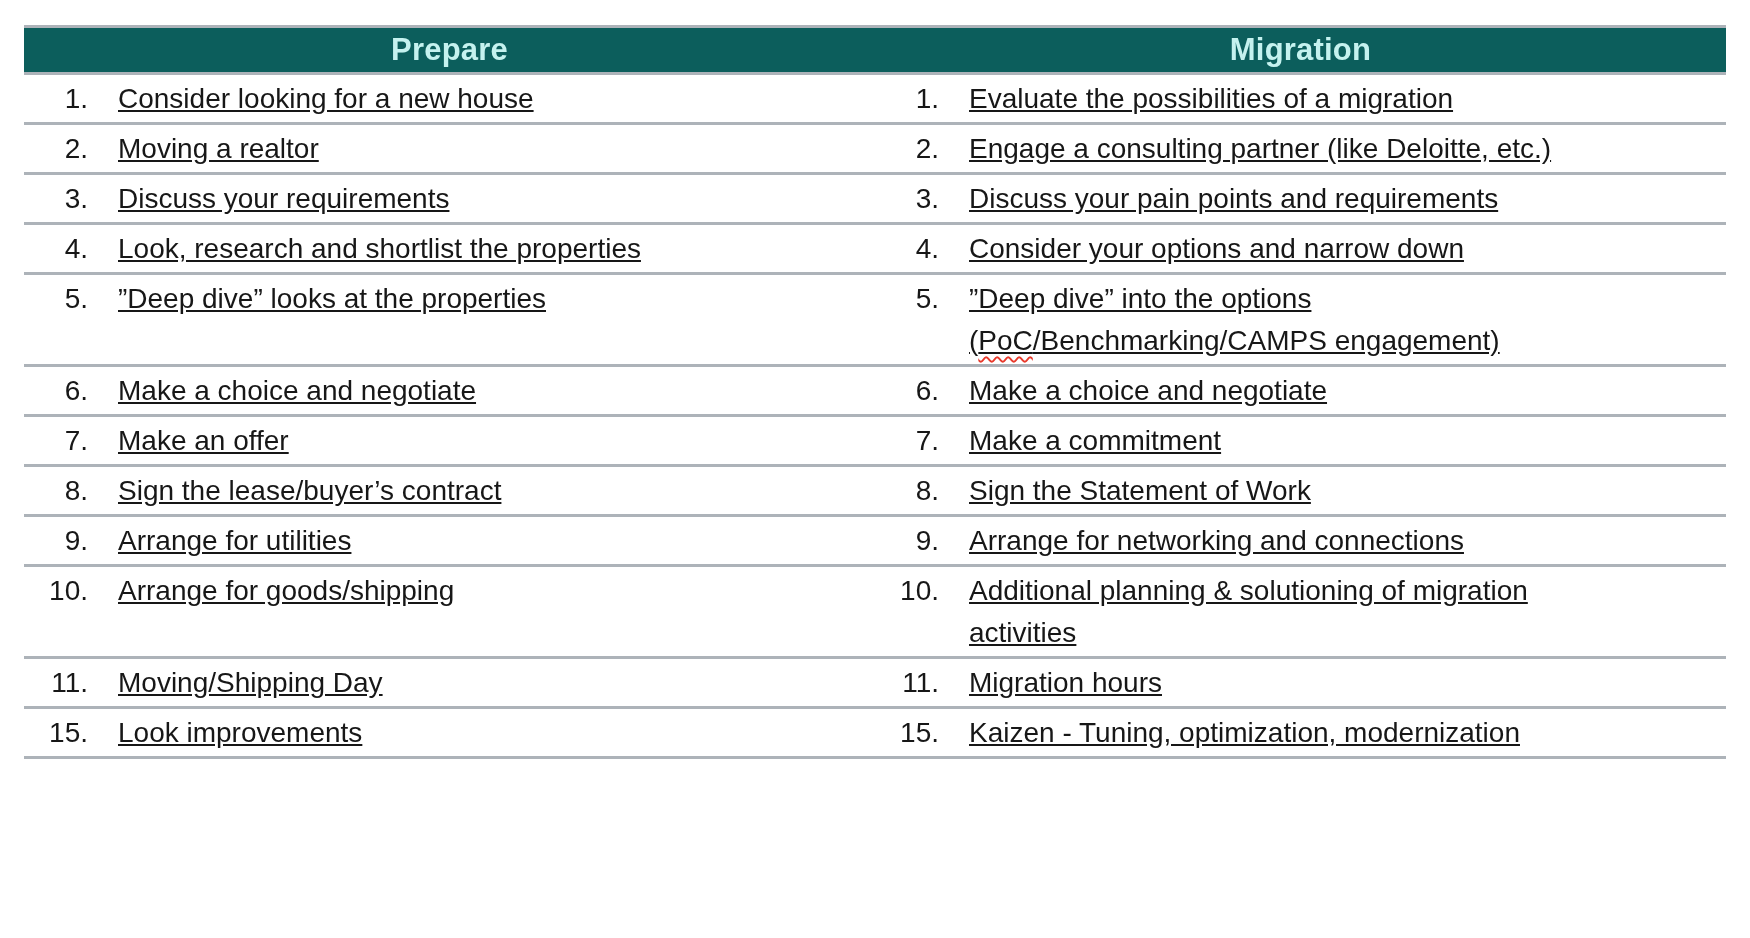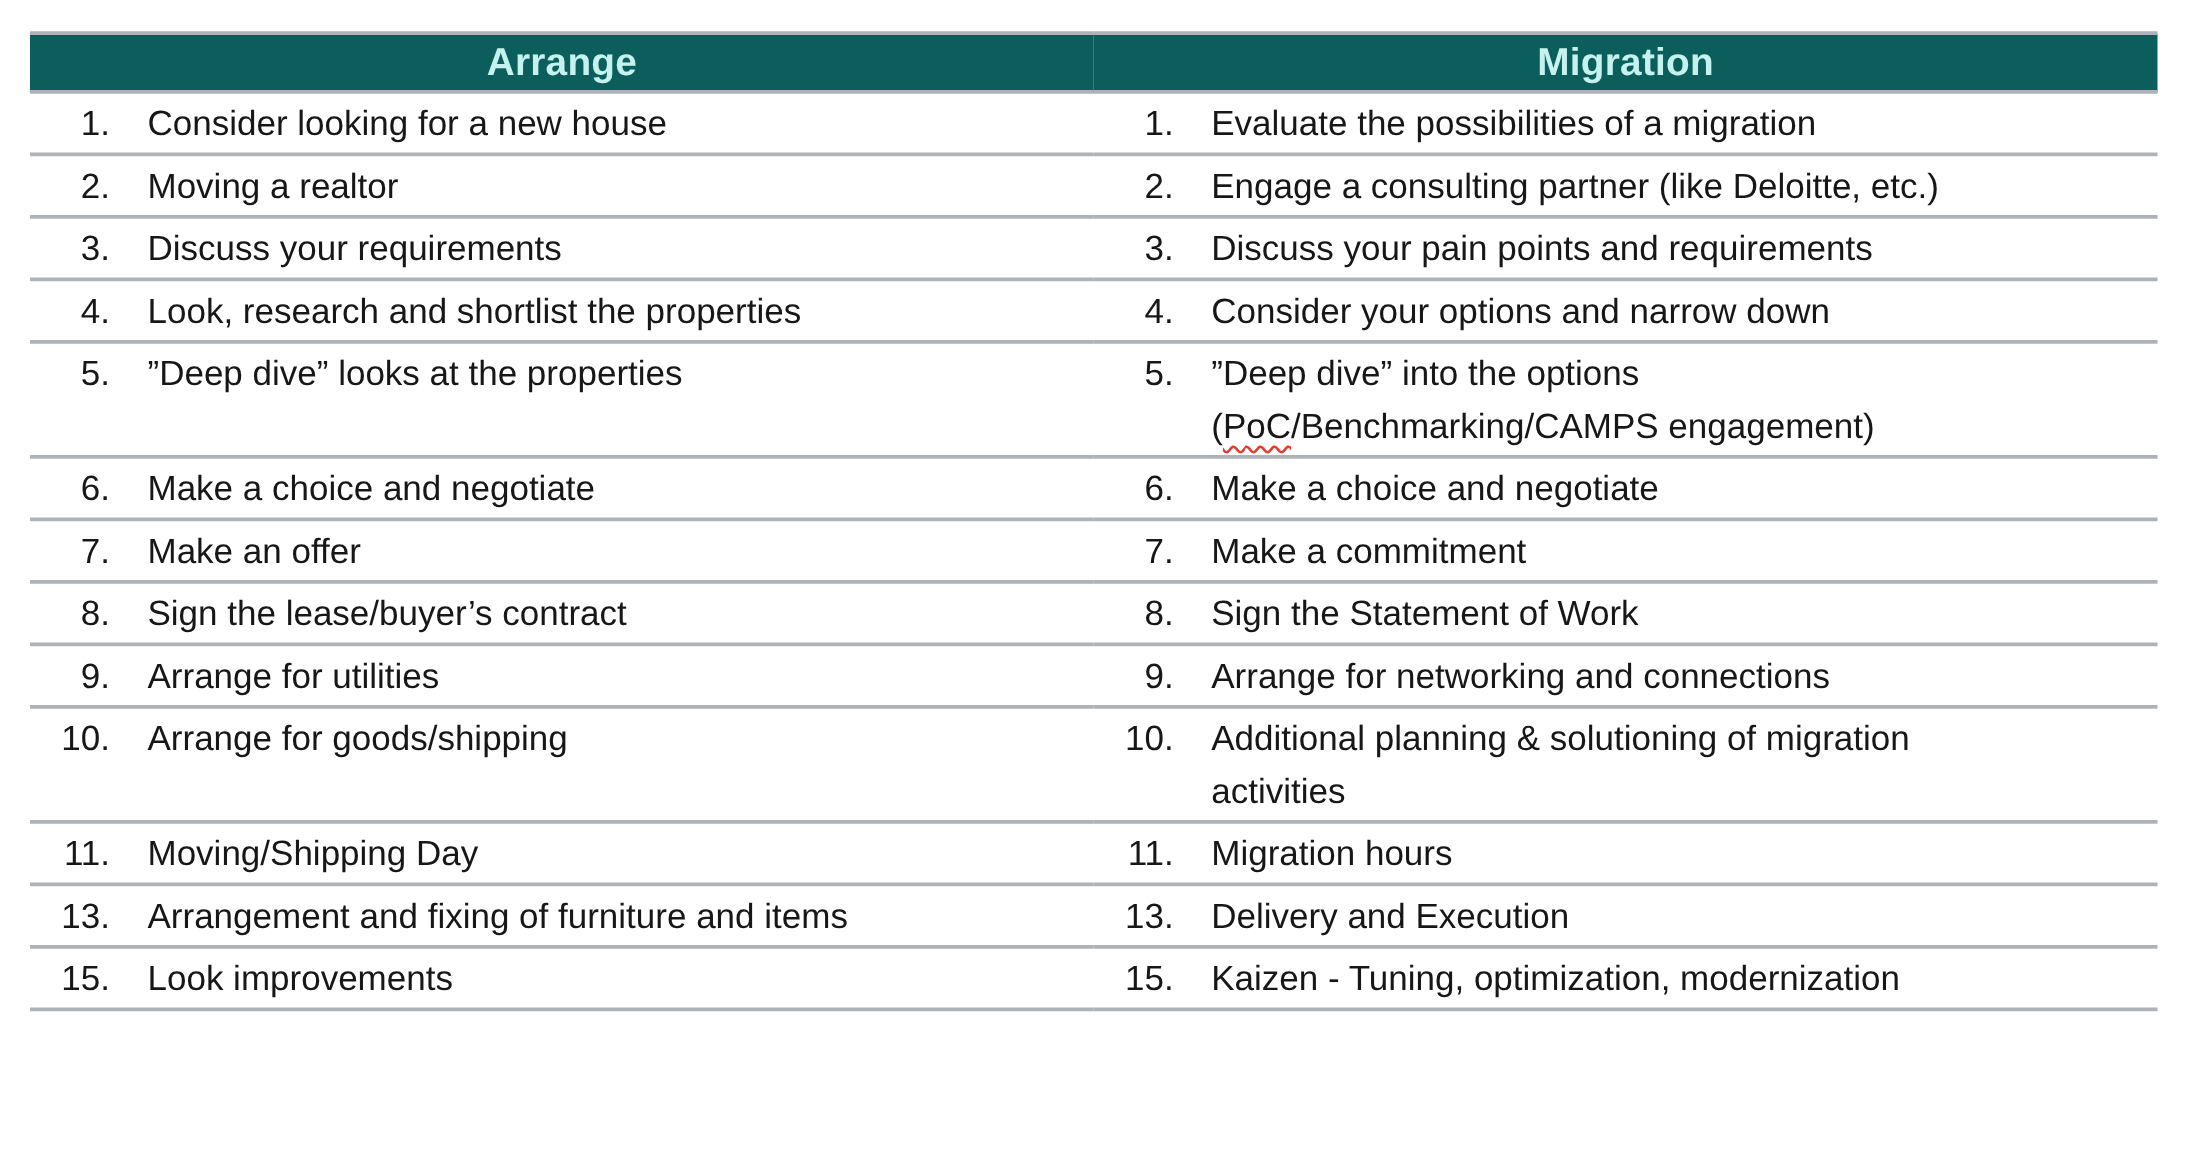--- a/index.html
+++ b/index.html
@@ -62,39 +62,40 @@
     white-space: nowrap;
   }
   .txt {
     margin-left: 30px;
     font-size: 28px;
     color: #171717;
   }
   .line {
     line-height: 42px;
     white-space: nowrap;
+    text-decoration: underline;
   }
   .misspelled {
     text-decoration: underline;
     text-decoration-style: wavy;
     text-decoration-color: var(--squiggle, #e8392b);
     text-decoration-thickness: 2px;
     text-underline-offset: 6px;
     text-align: right;
   }
 </style>
 </head>
 <body>
 
 <div class="slide">
   <div class="table-wrap">
     <table class="cmp">
       <thead>
         <tr>
-          <th>Arrange</th>
+          <th>Prepare</th>
           <th>Migration</th>
         </tr>
       </thead>
       <tbody id="rows">
           <tr>
             <td>
               <div class="item">
                 <span class="num">1.</span>
                 <div class="txt">
                   <div class="line">Consider looking for a new house</div>
@@ -281,38 +282,20 @@
                 <div class="txt">
                   <div class="line">Moving/Shipping Day</div>
                 </div>
               </div>
             </td>
             <td>
               <div class="item">
                 <span class="num">11.</span>
                 <div class="txt">
                   <div class="line">Migration hours</div>
-                </div>
-              </div>
-            </td>
-          </tr>
-          <tr>
-            <td>
-              <div class="item">
-                <span class="num">13.</span>
-                <div class="txt">
-                  <div class="line">Arrangement and fixing of furniture and items</div>
-                </div>
-              </div>
-            </td>
-            <td>
-              <div class="item">
-                <span class="num">13.</span>
-                <div class="txt">
-                  <div class="line">Delivery and Execution</div>
                 </div>
               </div>
             </td>
           </tr>
           <tr>
             <td>
               <div class="item">
                 <span class="num">15.</span>
                 <div class="txt">
                   <div class="line">Look improvements</div>

